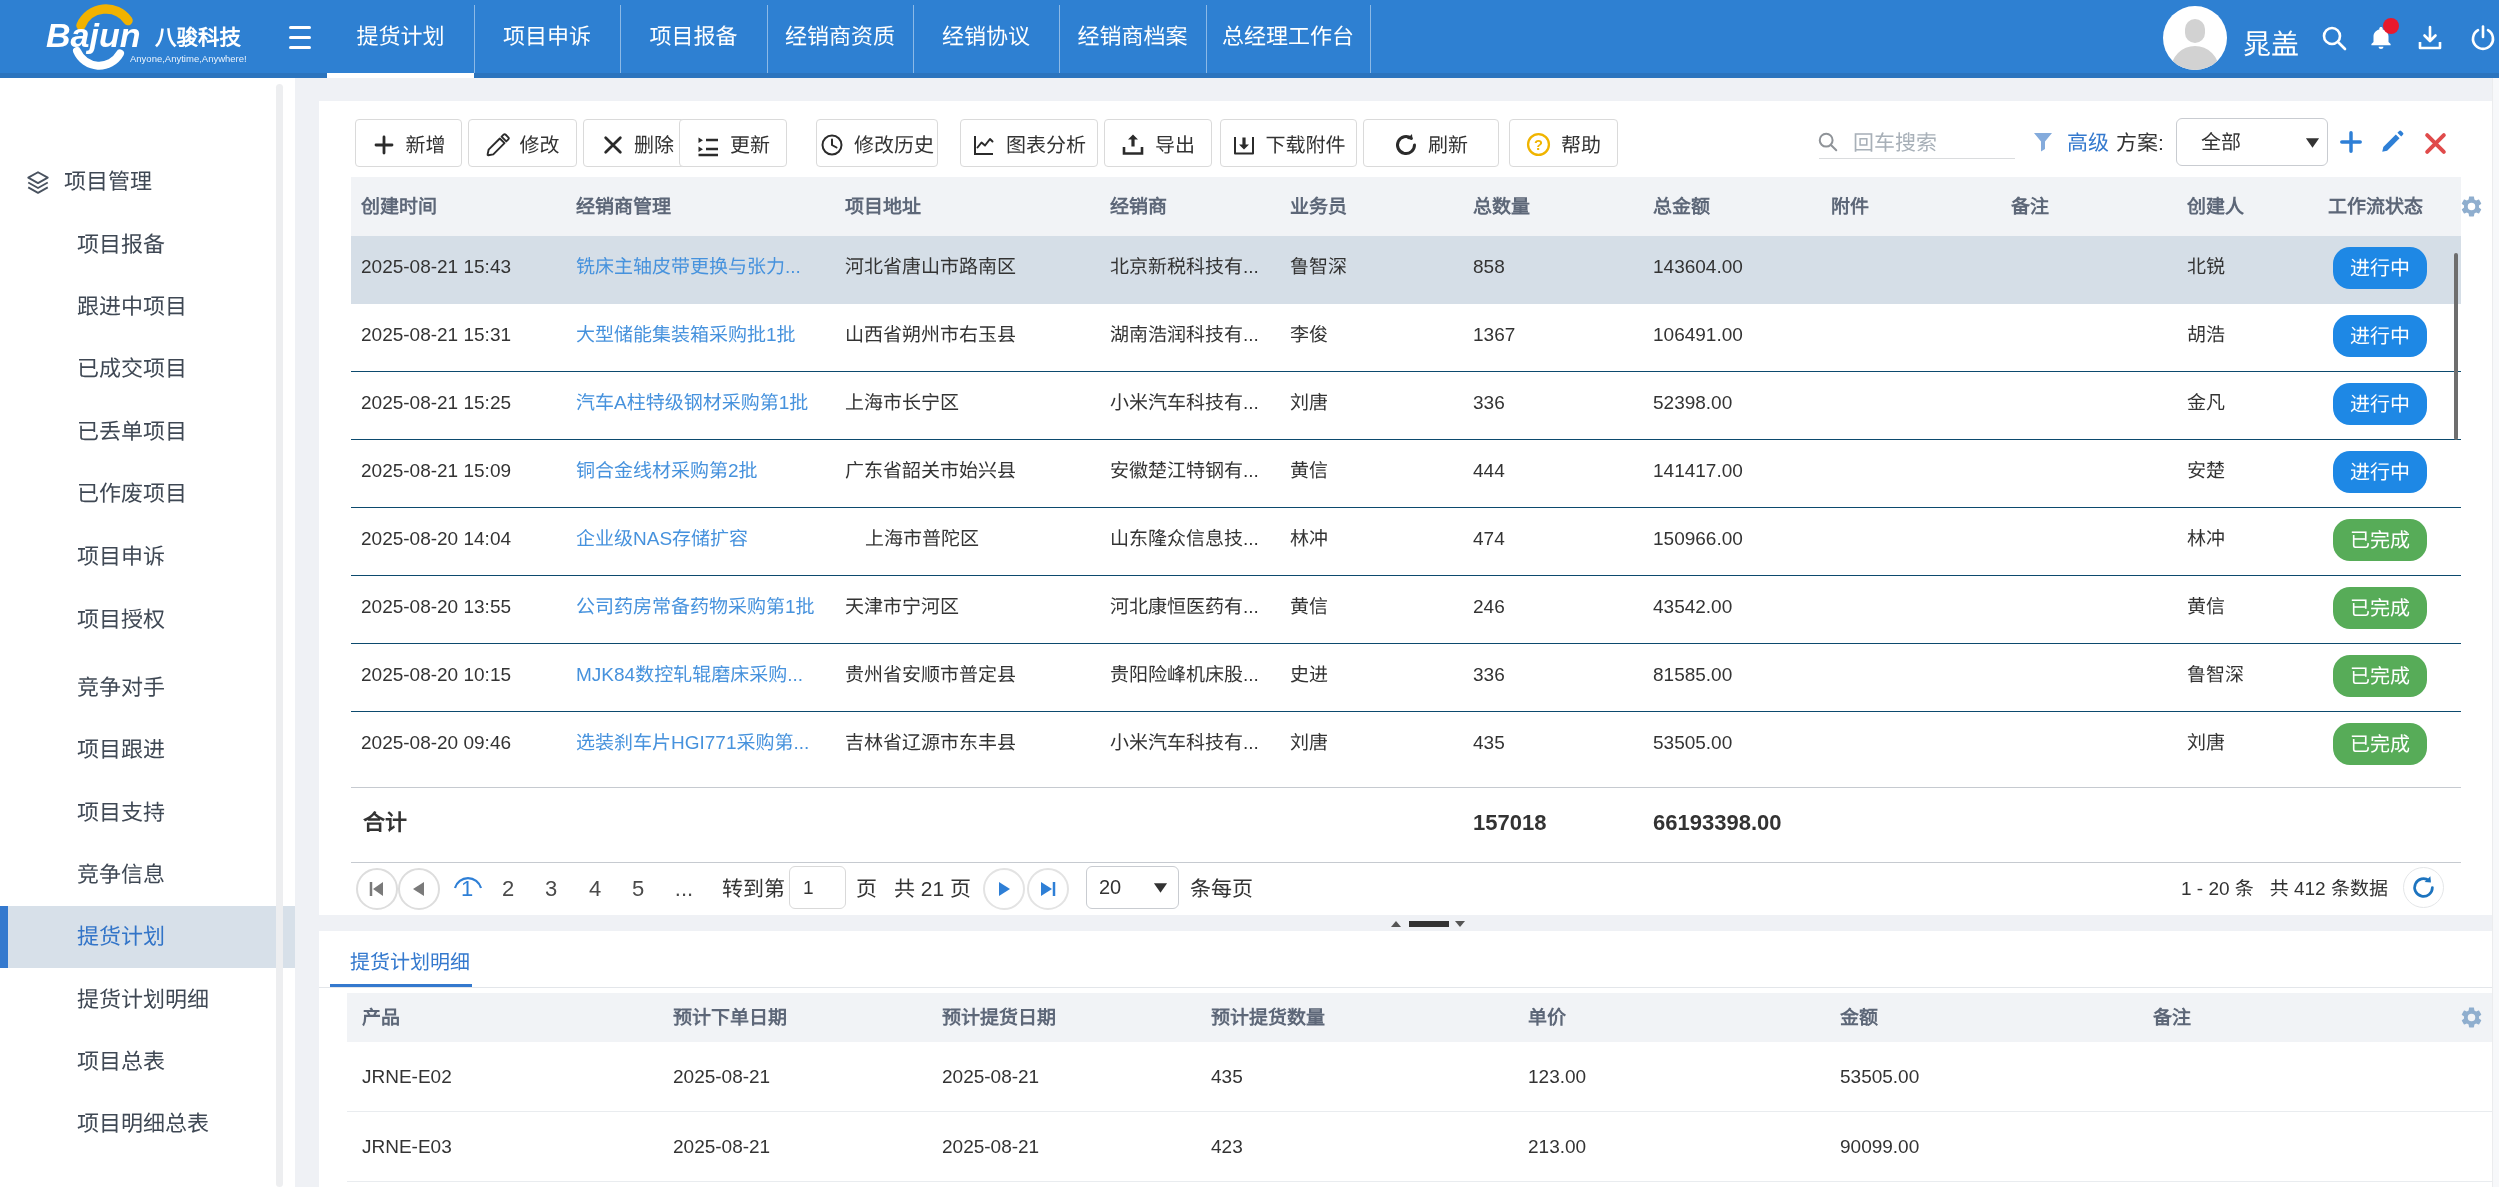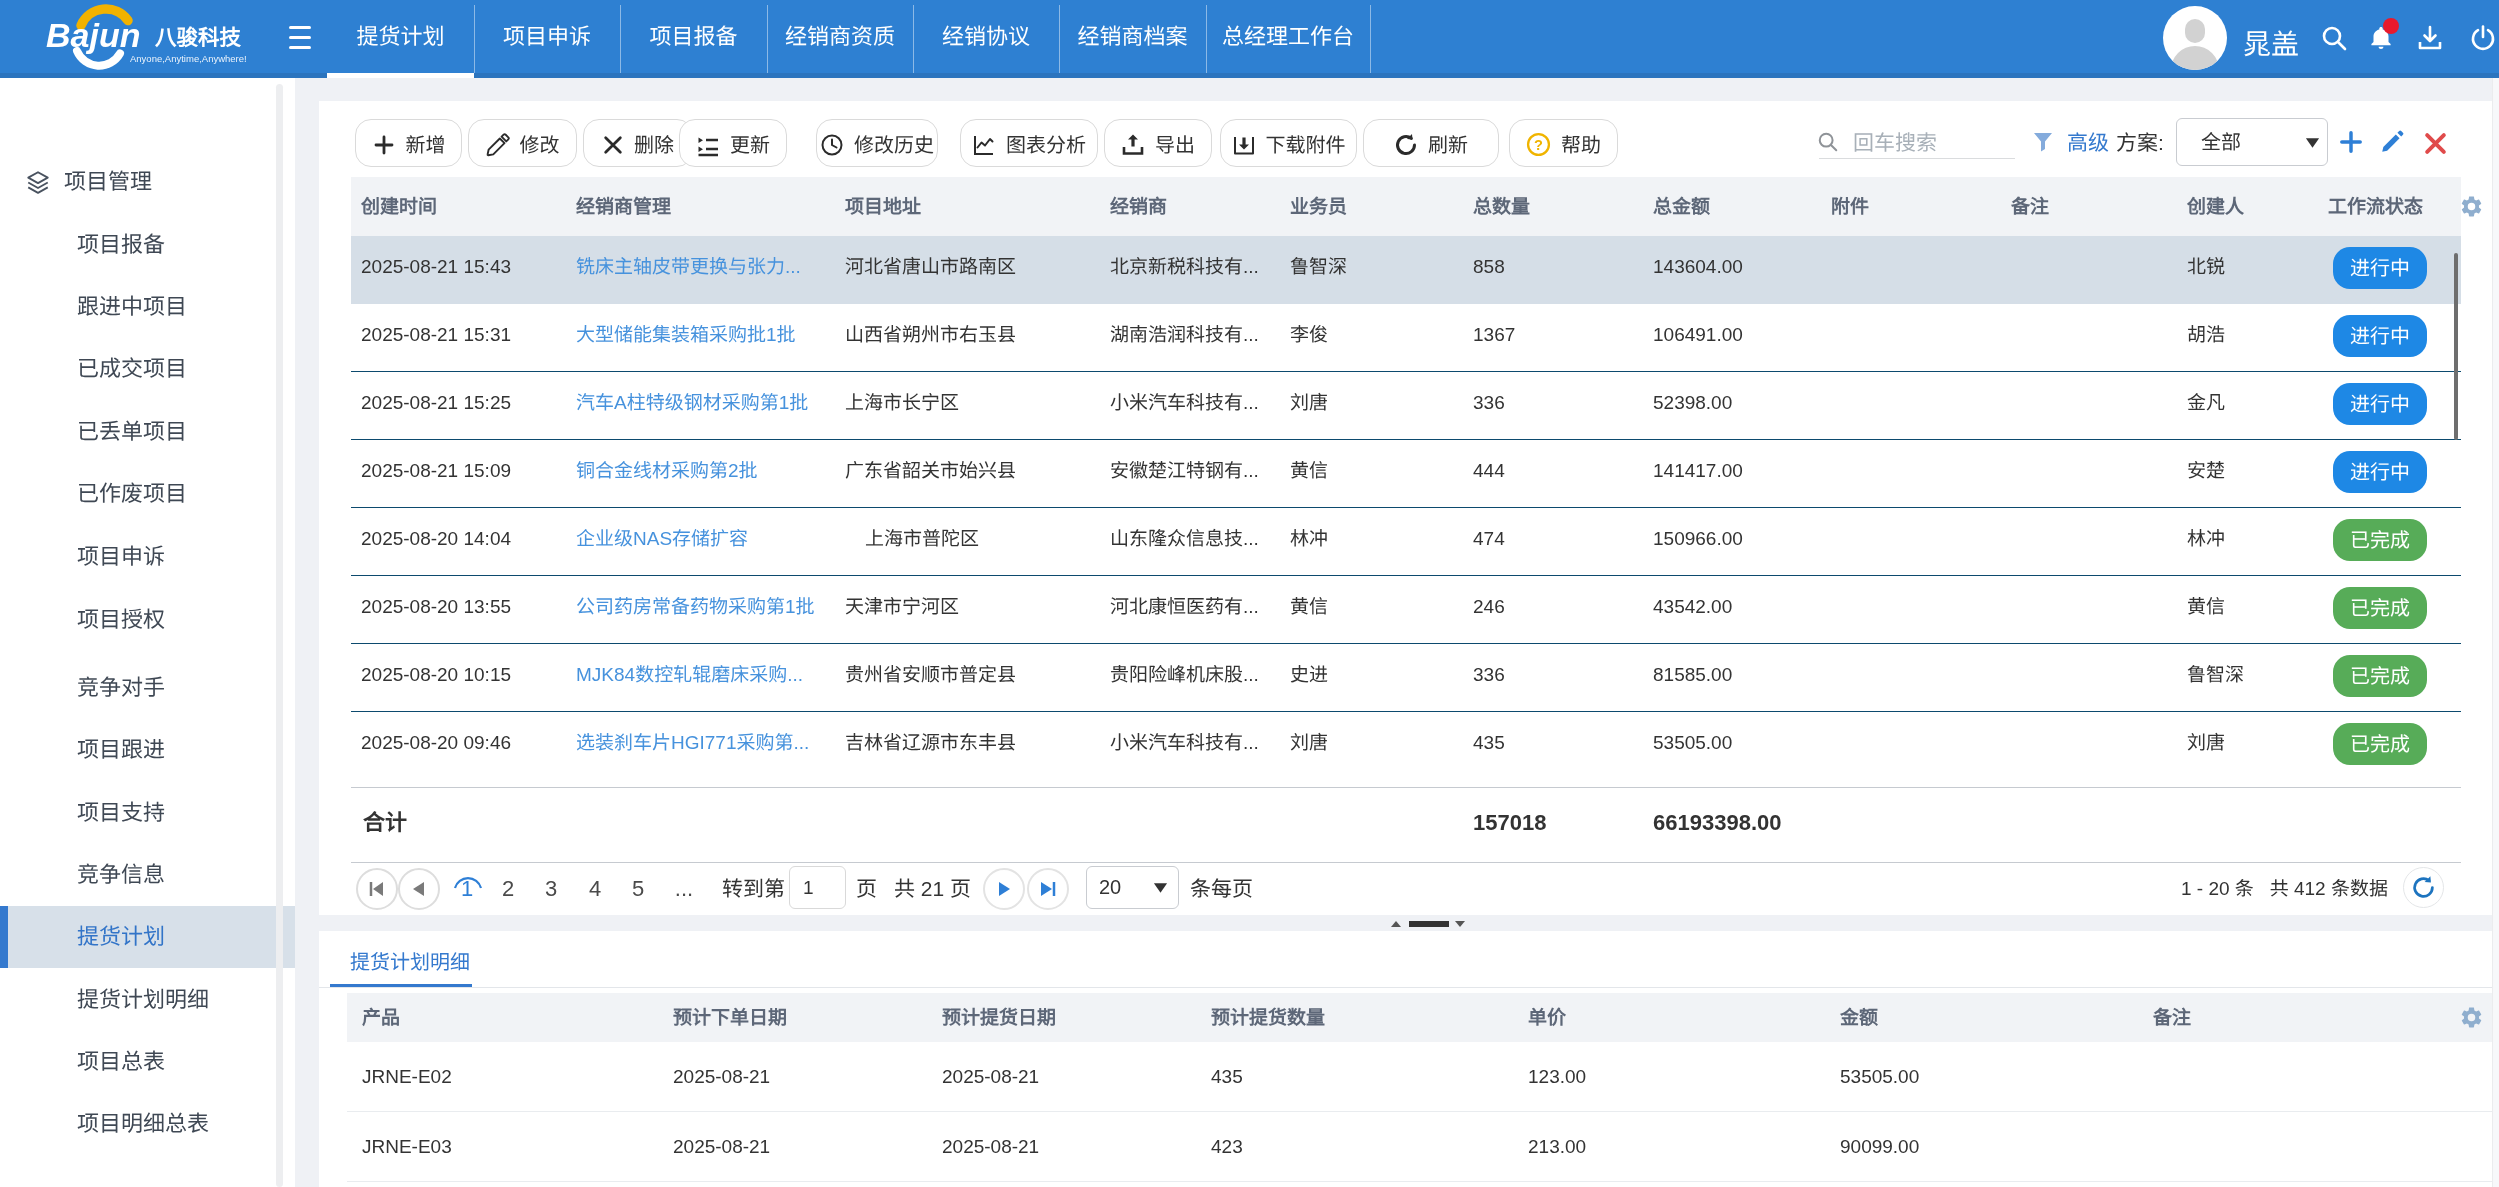--- a/index.html
+++ b/index.html
@@ -27,21 +27,21 @@
 .sitem .txt2{position:absolute;left:77px;}
 .sitem svg{position:absolute;left:25px;top:18px;}
 .ssel{position:absolute;left:8px;width:287px;height:62px;background:#D7E0E9;}
 .sbar{position:absolute;left:0;width:8px;height:62px;background:#3479CE;}
 .seltxt{color:#3274C8;}
 .strack{position:absolute;left:276px;top:6px;width:7px;height:1103px;background:#EDEEF0;border-radius:4px;}
 
 .panel1{position:absolute;left:319px;top:101px;width:2180px;height:814px;background:#fff;}
 .panel2{position:absolute;left:319px;top:931px;width:2180px;height:256px;background:#fff;}
 
-.tb{position:absolute;top:18px;height:48px;background:#fff;border:1px solid #DADADA;border-radius:16px;color:#333;font-size:20px;text-align:center;line-height:46px;}
+.tb{position:absolute;top:18px;height:48px;background:#fff;border:1px solid #DADADA;border-radius:4px;color:#333;font-size:20px;text-align:center;line-height:46px;}
 .tb .lb{display:inline-block;vertical-align:middle;}
 .tb svg{vertical-align:middle;margin-right:10px;}
 .selbox{position:absolute;top:17px;height:48px;border:1px solid #C9CCD1;border-radius:6px;background:#fff;}
 
 .gh{position:absolute;left:32px;top:76px;width:2110px;height:59px;background:#F1F3F6;}
 .ghc{position:absolute;top:0;height:59px;line-height:59px;font-weight:bold;color:#5D6778;font-size:19px;white-space:nowrap;}
 .grow{position:absolute;left:32px;width:2110px;height:68px;border-bottom:1px solid #0c4a6e;}
 .gc{position:absolute;top:0;height:67px;line-height:62px;white-space:nowrap;overflow:hidden;}
 .lnk{color:#4692DD;}
 .pill{position:absolute;left:1982px;top:11px;width:94px;height:42px;border-radius:17px;color:#fff;text-align:center;line-height:42px;font-size:20px;}

